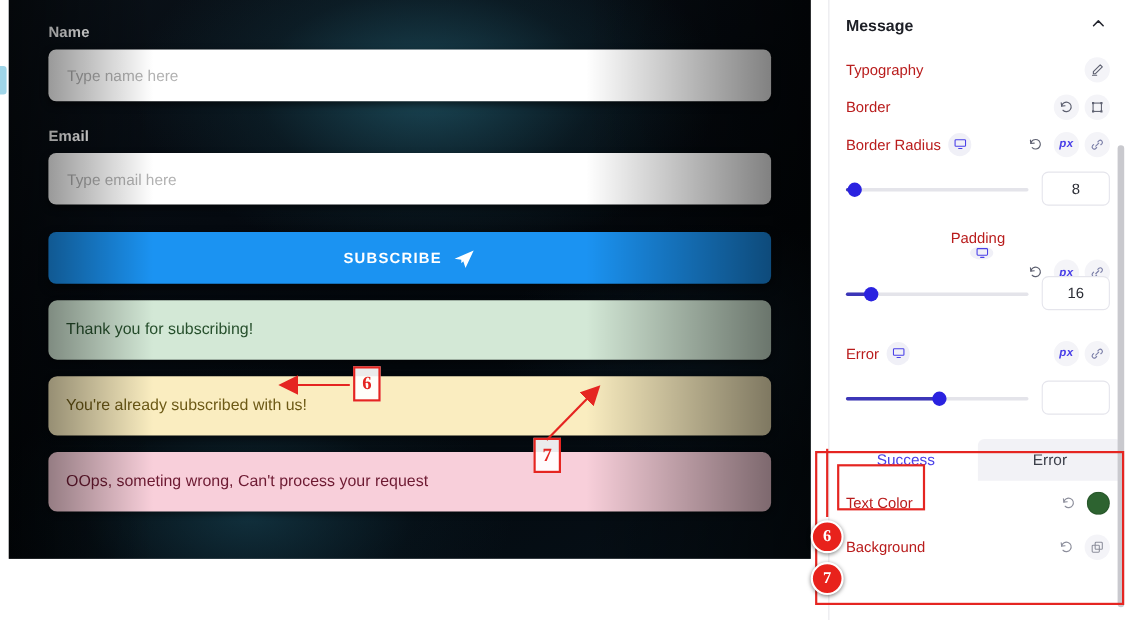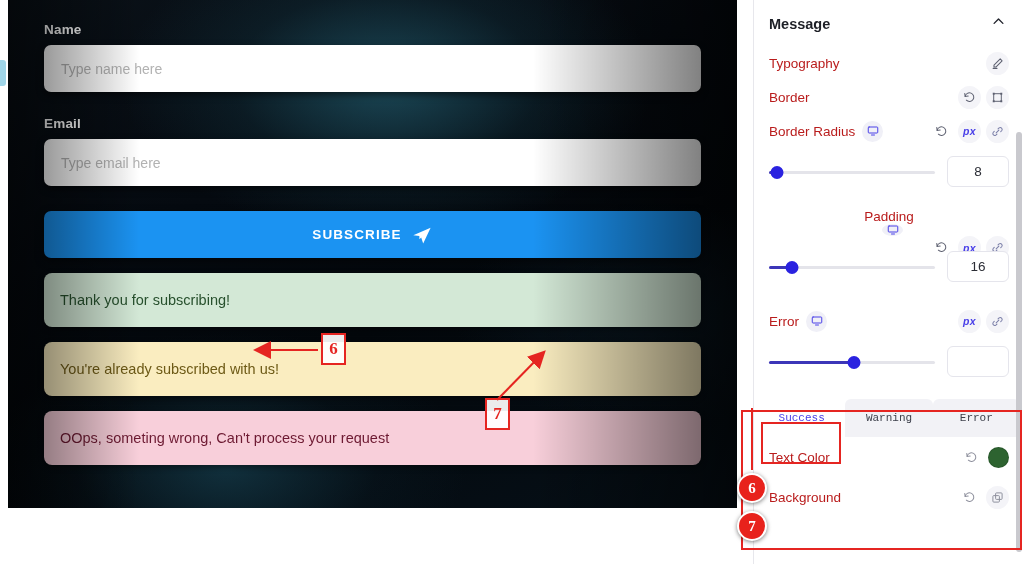--- a/index.html
+++ b/index.html
@@ -146,22 +146,22 @@
   .num-box {
     width: 62px; height: 31px; border: 1px solid #e5e5ec; border-radius: 6px;
     display: flex; align-items: center; justify-content: center;
     font-size: 13.5px; color: #2b2d35; background: #fff;
   }
 
   
   #state-tabs { display: flex; align-items: flex-end; padding: 0 4px; margin-top: 12px; height: 40px; }
   .state-tab {
     flex: 1 1 0; height: 38px; border: none; cursor: pointer;
-    font-family: Liberation Mono, monospace;
-    font-size: 11px; color: #3c3f4a; background: #f2f2f6;
+    font-family: Liberation Sans, sans-serif;
+    font-size: 14px; color: #3c3f4a; background: #f2f2f6;
     border-radius: 6px 6px 0 0;
   }
   .state-tab.active { background: #ffffff; color: #4a40e8; }
 
   .swatch {
     width: 21px; height: 21px; border-radius: 50%;
     border: 1px solid rgba(0,0,0,.12); cursor: pointer;
   }
 
   
@@ -354,21 +354,20 @@
       <span class="slider">
         <span class="track"></span>
         <span class="fill" id="mg-fill" style="width: 51%;"></span>
         <span class="knob" id="mg-knob" style="left: 51%;"></span>
       </span>
       <span class="num-box"></span>
     </div>
 
     <div id="state-tabs">
       <button class="state-tab active" style="color: rgb(74, 64, 232);">Success</button>
-      <button class="state-tab">Warning</button>
       <button class="state-tab">Error</button>
     </div>
 
     <div class="ctl-row" style="height:40px;">
       <span class="ctl-label">Text Color</span>
       <span class="ctl-actions">
         <button class="icon-btn plain">
           <svg width="13" height="13" viewBox="0 0 24 24" fill="none" stroke="#8d8f9c" stroke-width="1.9" stroke-linecap="round">
               <path d="M4 10a8 8 0 1 1 2.2 7"></path>
               <polyline points="3.2,4.5 4,10 9.6,9.4"></polyline>

